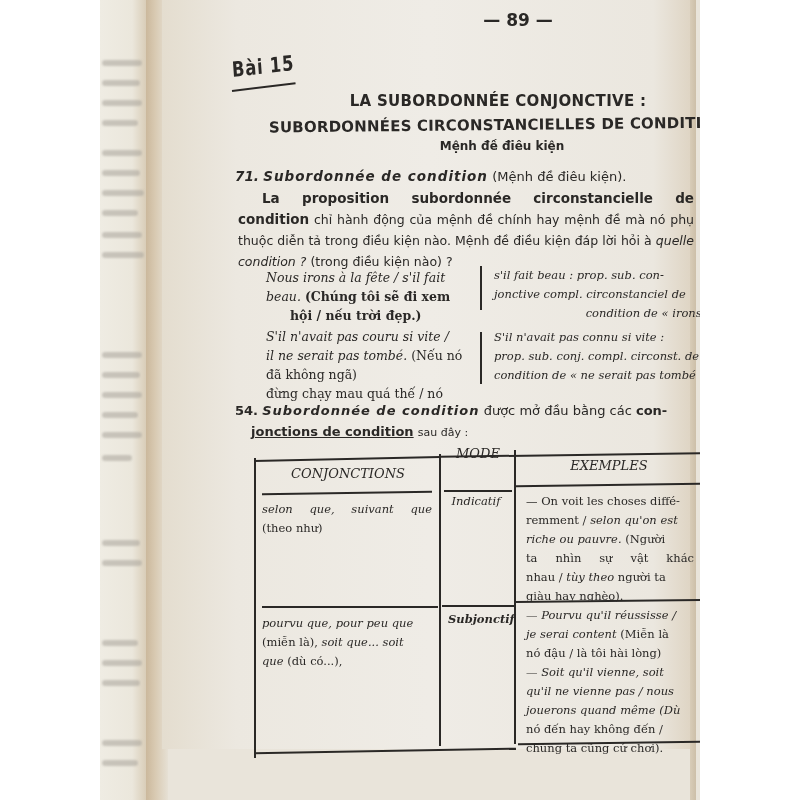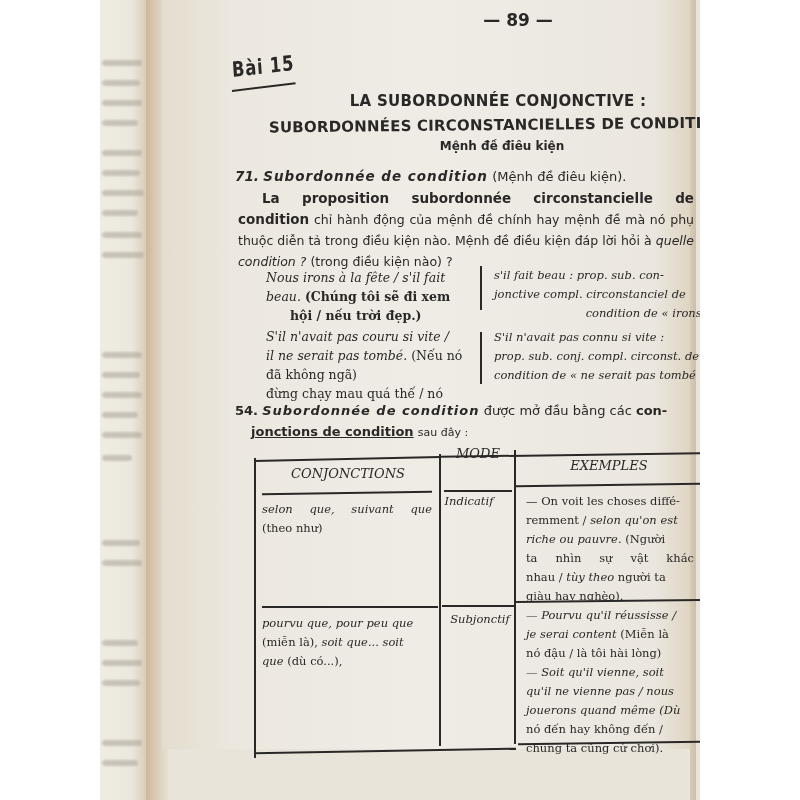--- a/index.html
+++ b/index.html
@@ -207,36 +207,36 @@
       <div class="tline" style="left:264px; top:302px; width:185px; height:2px; transform:rotate(-0.8deg);"></div>
 
       <div class="cell hdr" style="left:4px; top:24px; width:180px;">CONJONCTIONS</div>
       <div class="cell hdr" style="left:188px; top:4px; width:72px;">MODE</div>
       <div class="cell hdr" style="left:264px; top:16px; width:182px;">EXEMPLES</div>
 
       <div class="cell" style="left:8px; top:60px; width:170px;">
         <div class="it" style="text-align:justify;text-align-last:justify;">selon que, suivant que</div>
         <div>(theo như)</div>
       </div>
-      <div class="cell it" style="left:183px; top:52px; width:64px; text-align:center;">Indicatif</div>
+      <div class="cell it" style="left:190px; top:52px; width:64px; text-align:center;">Indicatif</div>
       <div class="cell" style="left:272px; top:52px; width:168px; font-size:11.5px;">
         <div>— On voit les choses diffé-</div>
         <div>remment / <i>selon qu'on est</i></div>
         <div><i>riche ou pauvre.</i> (Người</div>
         <div style="text-align:justify;text-align-last:justify;">ta nhìn sự vật khác</div>
         <div>nhau / <i>tùy theo</i> người ta</div>
         <div>giàu hay nghèo).</div>
       </div>
 
       <div class="cell" style="left:8px; top:174px; width:170px;">
         <div class="it">pourvu que, pour peu que</div>
         <div>(miễn là), <i>soit que... soit</i></div>
         <div><i>que</i> (dù có...),</div>
       </div>
-      <div class="cell it" style="left:194px; top:170px; width:64px; text-align:center;">Subjonctif</div>
+      <div class="cell it" style="left:194px; top:170px; width:64px; text-align:center;font-weight:bold;">Subjonctif</div>
       <div class="cell" style="left:272px; top:166px; width:168px; font-size:11.5px;">
         <div class="it">— Pourvu qu'il réussisse /</div>
         <div><i>je serai content</i> (Miễn là</div>
         <div>nó đậu / là tôi hài lòng)</div>
         <div class="it">— Soit qu'il vienne, soit</div>
         <div class="it">qu'il ne vienne pas / nous</div>
         <div class="it">jouerons quand même (Dù</div>
         <div>nó đến hay không đến /</div>
         <div>chúng ta cũng cứ chơi).</div>
       </div>

